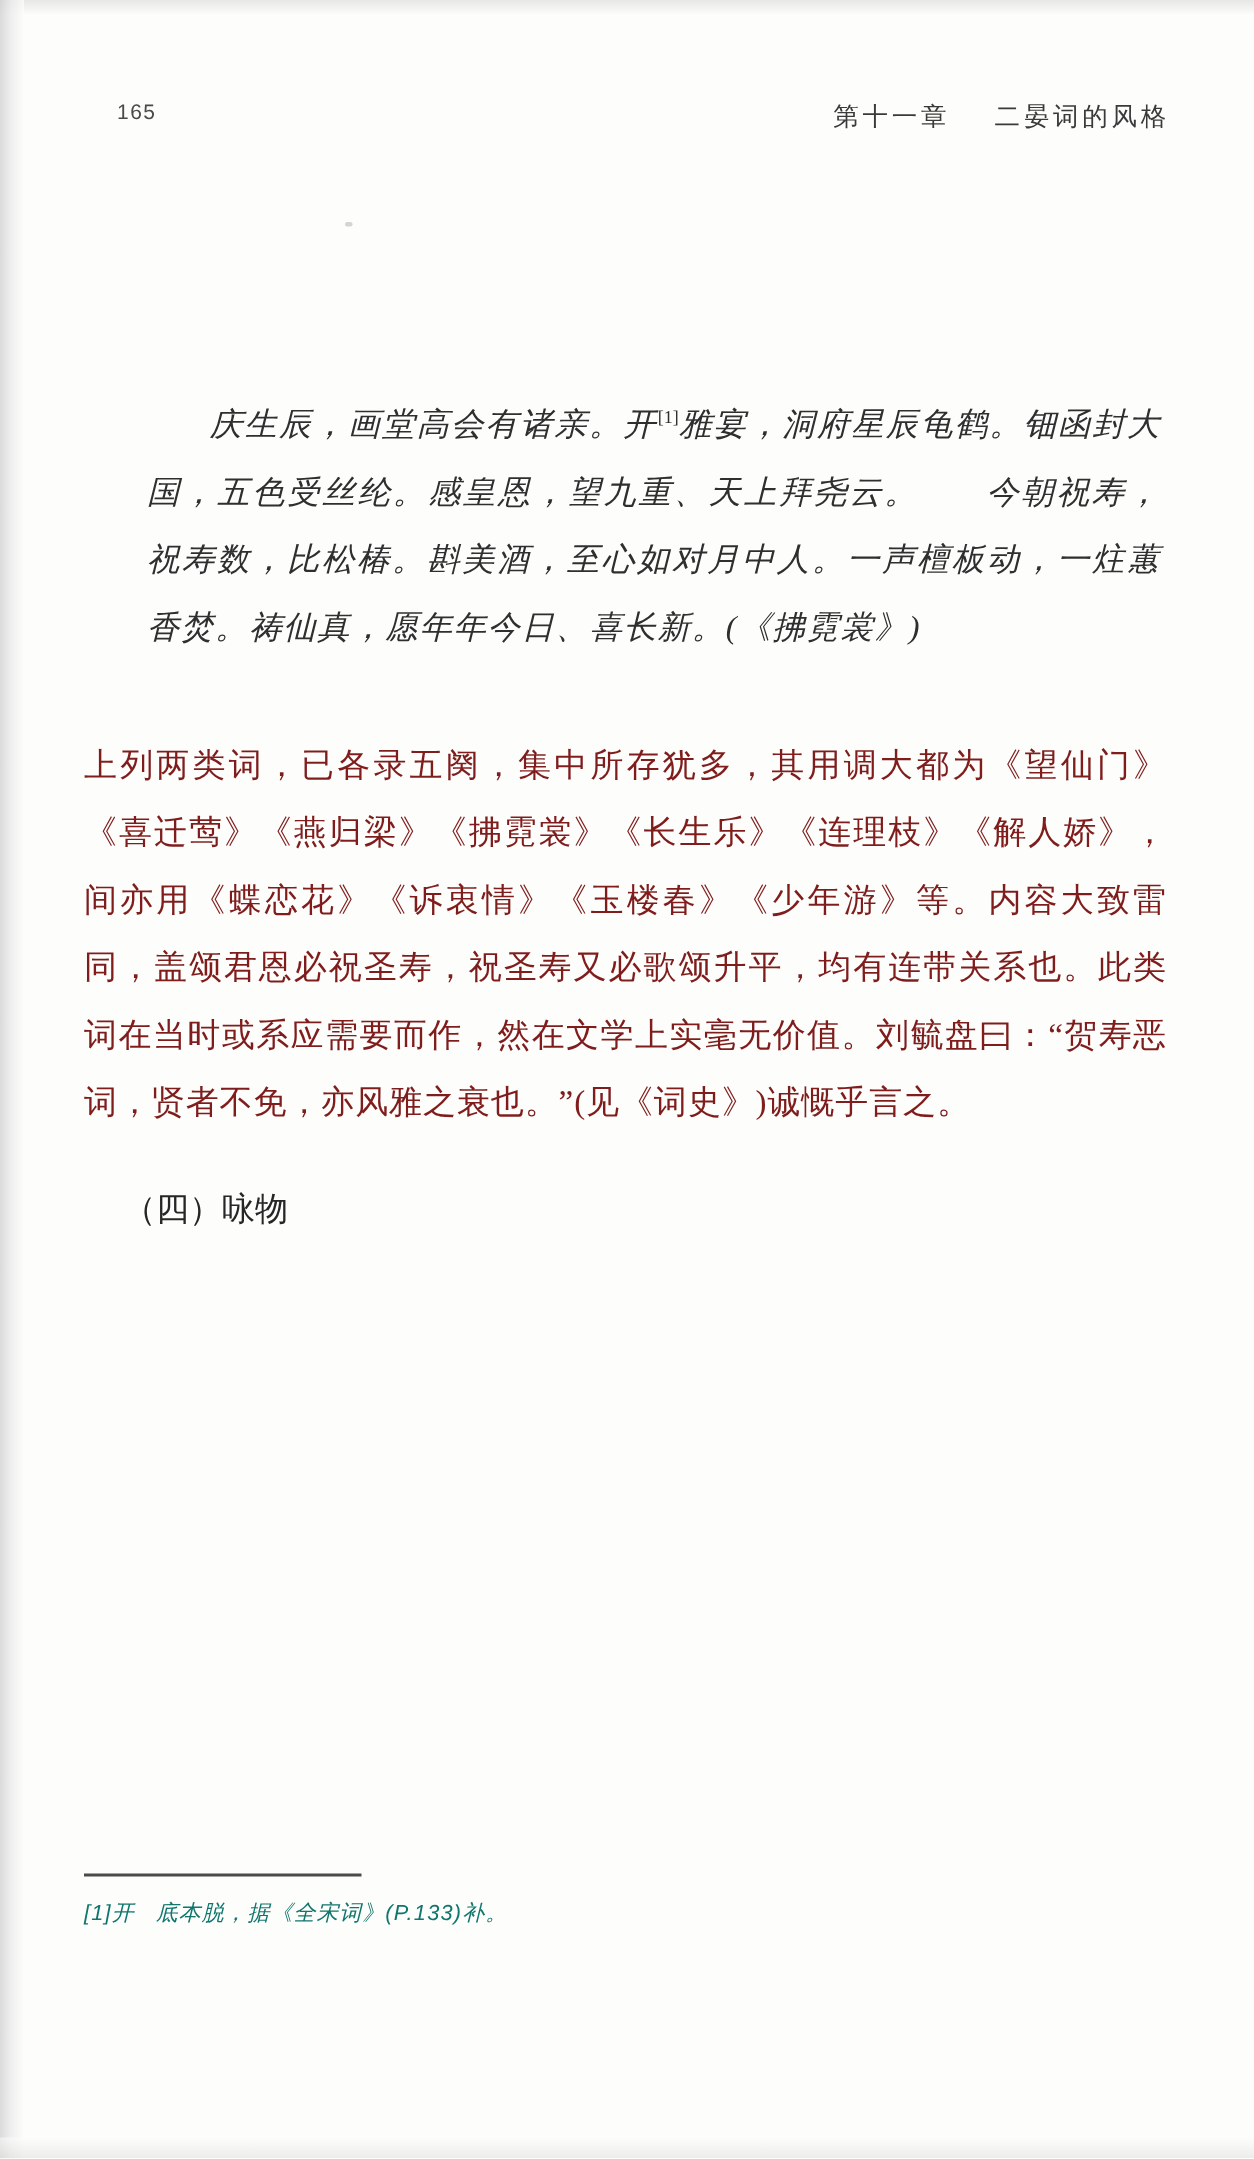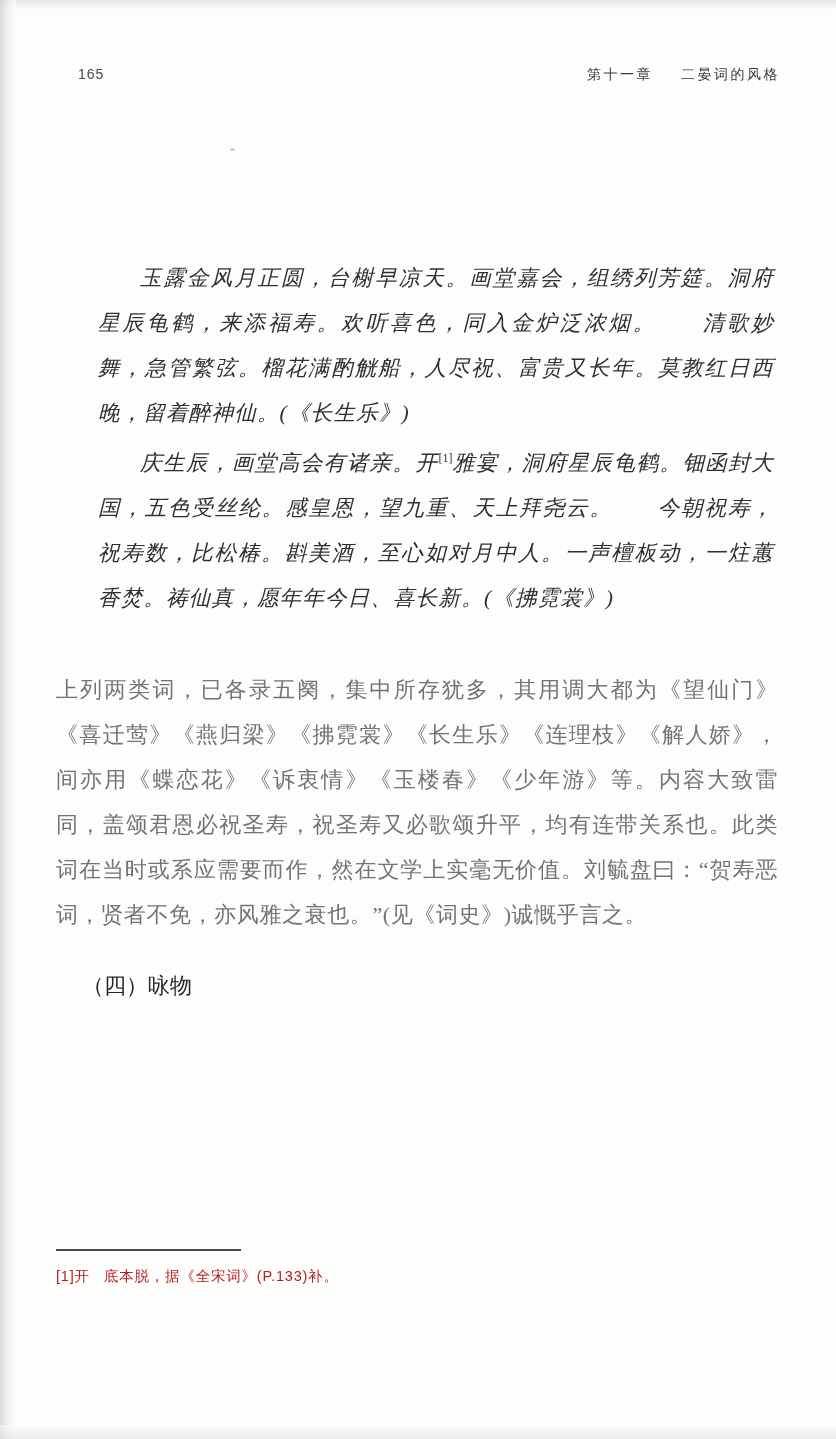--- a/index.html
+++ b/index.html
@@ -51,21 +51,21 @@
     letter-spacing: 1px;
     color: #3a3a3a;
     margin-left: 22px;
   }
   .header .folio {
     font-family: "Liberation Sans", sans-serif;
     font-size: 14px;
     color: #4a4a4a;
   }
   .header .chaptitle {
-    font-size: 14px;
+    font-size: 17px;
     letter-spacing: 2.5px;
     color: #3a3a3a;
   }
   .header .chaptitle .sep {
     display: inline-block;
     width: 16px;
   }
 
   .body {
     position: absolute;
@@ -101,21 +101,21 @@
     vertical-align: super;
     letter-spacing: 0;
   }
 
   .main-para {
     font-size: 22px;
     line-height: 45px;
     letter-spacing: 0.6px;
     margin: 0;
     text-align: justify;
-    color: #737373;
+    color: #7f1d1d;
   }
   .spacer-lg { height: 46px; }
   .spacer-md { height: 28px; }
 
   .section-head {
     font-size: 22px;
     line-height: 45px;
     text-indent: 26px;
     margin: 0;
     color: #262626;
@@ -134,22 +134,23 @@
   .footnote-rule {
     width: 185px;
     height: 2px;
     background: #4b4b4b;
     margin: 0 0 14px 0;
   }
   .footnote {
     font-family: "Liberation Sans", "DejaVu Sans", sans-serif;
     font-size: 14.5px;
     letter-spacing: .8px;
-    color: #b91c1c;
+    color: #0f766e;
     line-height: 22px;
+    font-style: italic;
   }
   .footnote .fgap { display: inline-block; width: 14px; }
 
   
   .speck {
     position: absolute;
     width: 5px; height: 3px;
     background: #c9c9c9;
     opacity: .8;
     border-radius: 2px;
@@ -171,21 +172,20 @@
     <div class="chaptitle">
       <span>第十一章</span>
       <span class="sep"></span>
       <span>二晏词的风格</span>
     </div>
   </div>
 
   <div class="body">
 
     <div class="quote-block">
-      <p class="quote-para"><span>玉露金风月正圆，台榭早凉天。画堂嘉会，组绣列芳筵。洞府星辰龟鹤，来添福寿。欢听喜色，同入金炉泛浓烟。</span><span class="gap"></span><span>清歌妙舞，急管繁弦。榴花满酌觥船，人尽祝、富贵又长年。莫教红日西晚，留着醉神仙。(《长生乐》)</span></p>
 
       <p class="quote-para"><span>庆生辰，画堂高会有诸亲。开</span><sup class="fn">[1]</sup><span>雅宴，洞府星辰龟鹤。钿函封大国，五色受丝纶。感皇恩，望九重、天上拜尧云。</span><span class="gap"></span><span>今朝祝寿，祝寿数，比松椿。斟美酒，至心如对月中人。一声檀板动，一炷蕙香焚。祷仙真，愿年年今日、喜长新。(《拂霓裳》)</span></p>
     </div>
 
     <div class="spacer-lg"></div>
 
     <p class="main-para">上列两类词，已各录五阕，集中所存犹多，其用调大都为《望仙门》《喜迁莺》《燕归梁》《拂霓裳》《长生乐》《连理枝》《解人娇》，间亦用《蝶恋花》《诉衷情》《玉楼春》《少年游》等。内容大致雷同，盖颂君恩必祝圣寿，祝圣寿又必歌颂升平，均有连带关系也。此类词在当时或系应需要而作，然在文学上实毫无价值。刘毓盘曰：“贺寿恶词，贤者不免，亦风雅之衰也。”(见《词史》)诚慨乎言之。</p>
 
     <div class="spacer-md"></div>
 

